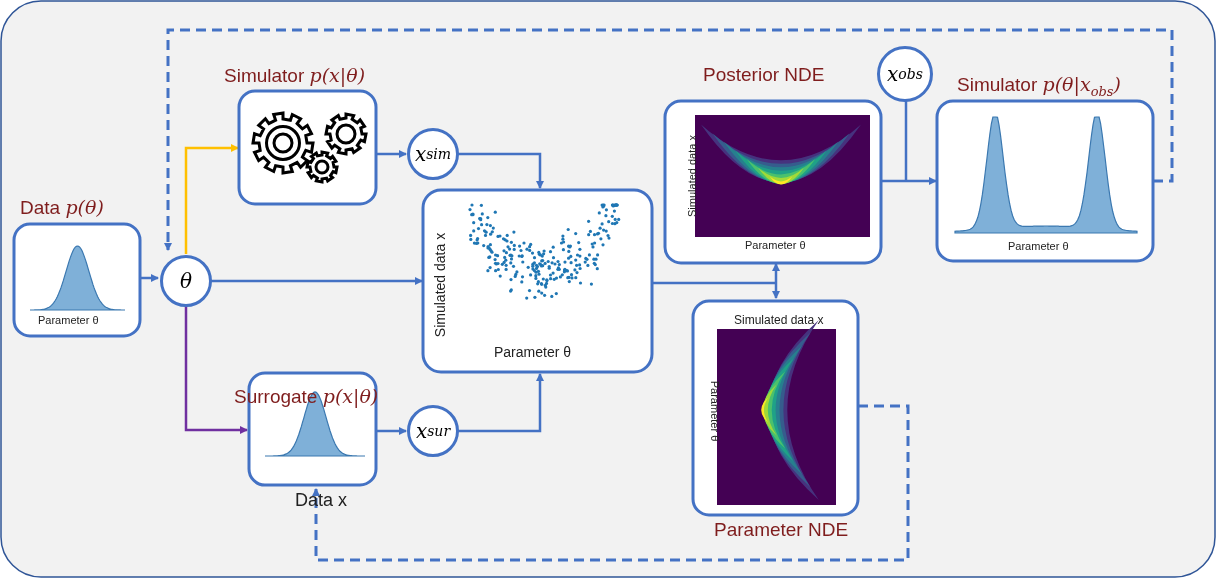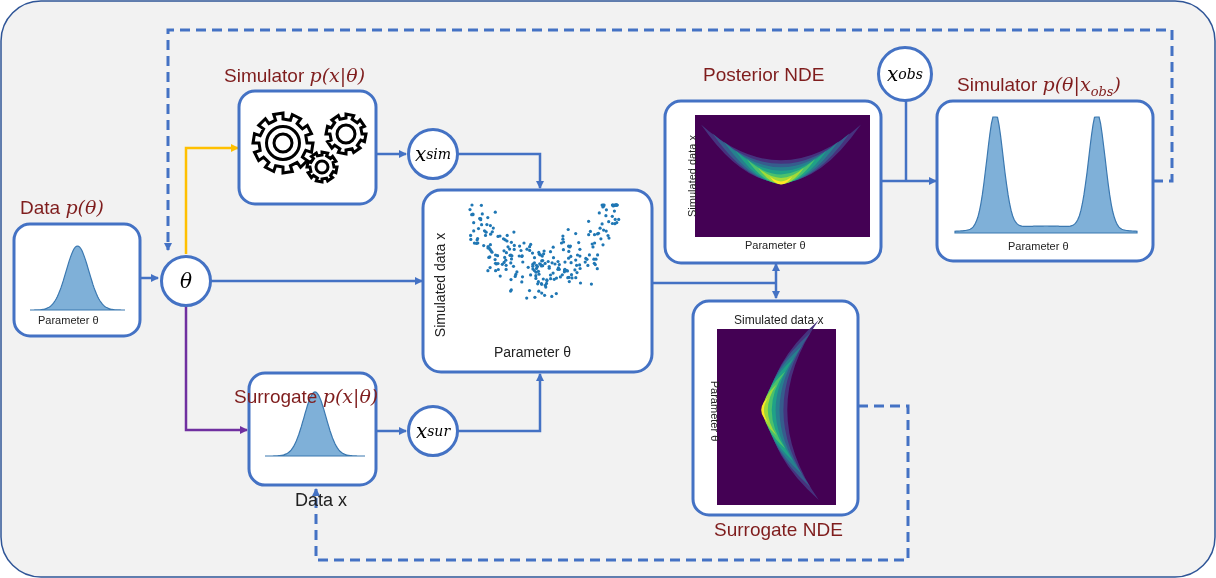--- a/index.html
+++ b/index.html
@@ -413,21 +413,21 @@
 <div class="circle" style="left:877px;top:46px;width:56px;height:56px;">
     <span>x</span>
     <sub>obs</sub>
   </div>
 
 <div class="label" style="left:20px;top:196px;"><span>Data </span><span class="math">p(θ)</span></div>
 <div class="label" style="left:224px;top:64px;"><span>Simulator </span><span class="math">p(x|θ)</span></div>
 <div class="label" style="left:234px;top:344px;margin-top:41px;"><span>Surrogate </span><span class="math">p(x|θ)</span></div>
 <div class="label" style="left:703px;top:64px;">Posterior NDE</div>
 <div class="label" style="left:957px;top:73px;"><span>Simulator </span><span class="math">p(θ|x</span><sub class="math" style="font-size:13px">obs</sub><span class="math">)</span></div>
-<div class="label" style="left:714px;top:519px;">Surrogate NDE</div>
+<div class="label" style="left:714px;top:519px;">Parameter NDE</div>
 
 <div class="small" style="left:38px;top:314px;">Parameter θ</div>
 <div class="small" style="left:295px;top:462px;font-size:18px;margin-top:28px;">Data  x</div>
 <div class="small" style="left:494px;top:344px;font-size:14px;">Parameter θ</div>
 <div class="small" style="left:380px;top:277px;font-size:14px;transform:rotate(-90deg);transform-origin:center;width:120px;text-align:center;">Simulated data x</div>
 <div class="small" style="left:745px;top:239px;">Parameter θ</div>
 <div class="small" style="left:642px;top:170px;transform:rotate(-90deg);width:100px;text-align:center;">Simulated data x</div>
 <div class="small" style="left:1008px;top:240px;">Parameter θ</div>
 <div class="small" style="left:734px;top:313px;font-size:12px;">Simulated data x</div>
 <div class="small" style="left:675px;top:405px;transform:rotate(90deg);width:80px;text-align:center;">Parameter θ</div>

